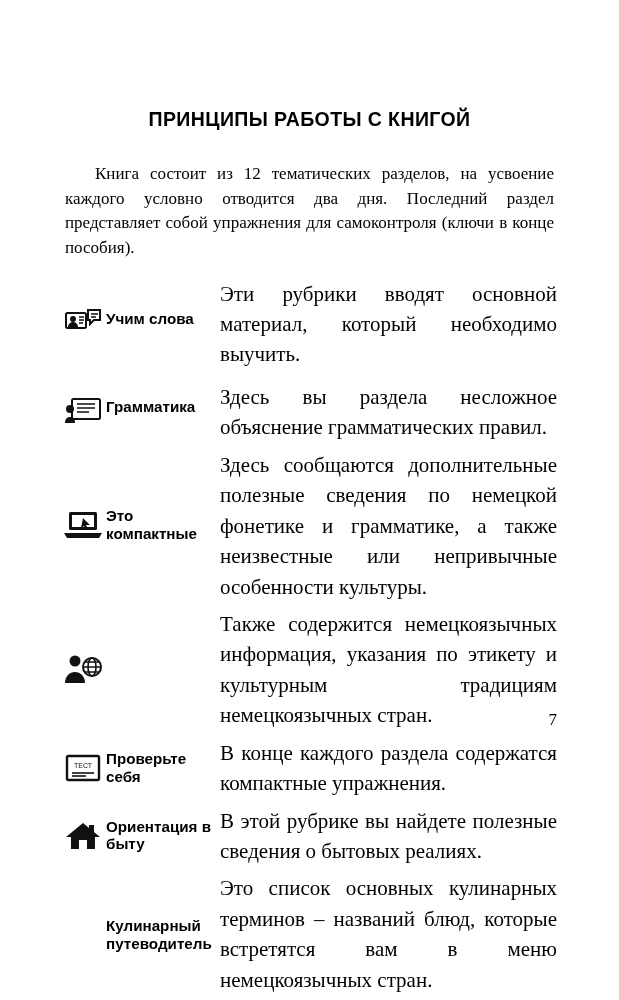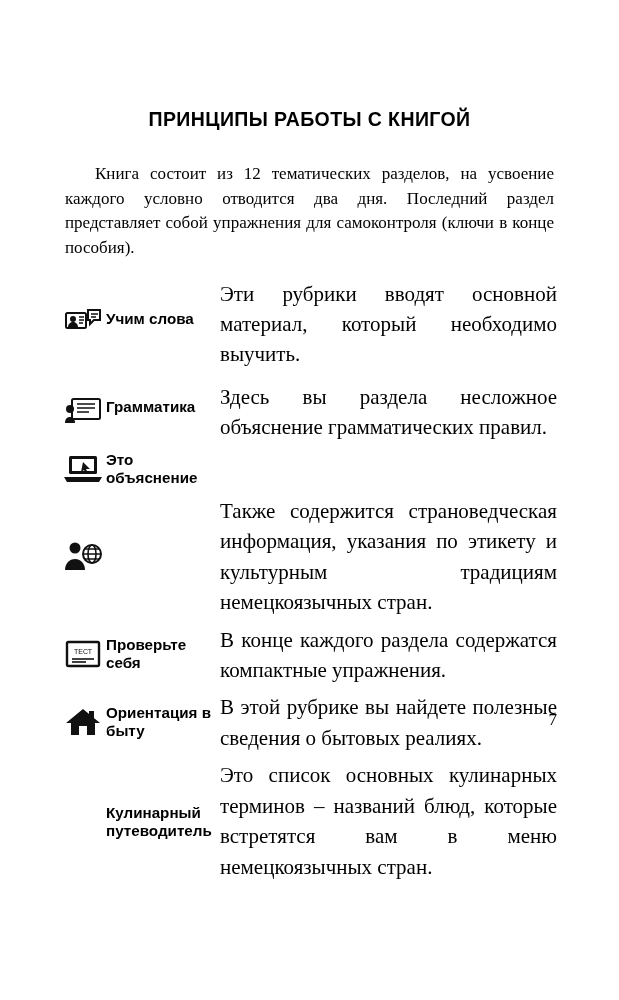--- a/index.html
+++ b/index.html
@@ -147,38 +147,39 @@
     <div class="rubric-row">
       <div class="rubric-left">
         <div class="rubric-icon">
           <svg width="40" height="30" viewBox="0 0 40 30">
             <rect x="6" y="2" width="28" height="18" rx="1.5" fill="#111"></rect>
             <rect x="9" y="5" width="22" height="12" fill="#fff"></rect>
             <path d="M20 8l7 7h-4l2 4-2 1-2-4-3 2z" fill="#111"></path>
             <path d="M1 23h38l-3 5H4z" fill="#111"></path>
           </svg>
         </div>
-        <div class="rubric-label two">Это объяснение</div>
-      </div>
+        <div class="rubric-label two">Это компактные</div>
+      </div>
+      <div class="rubric-text">Здесь сообщаются дополнительные по­лезные сведения по немецкой фонетике и грамматике, а также неизвестные или непривычные особенности культуры.</div>
     </div>
 
     <div class="rubric-row">
       <div class="rubric-left">
         <div class="rubric-icon">
           <svg width="38" height="32" viewBox="0 0 38 32">
             <circle cx="11" cy="8" r="5.5" fill="#111"></circle>
             <path d="M1 30c0-6.5 4.5-11 10-11s10 4.5 10 11z" fill="#111"></path>
             <circle cx="28" cy="14" r="9" fill="none" stroke="#111" stroke-width="2"></circle>
             <ellipse cx="28" cy="14" rx="4" ry="9" fill="none" stroke="#111" stroke-width="1.6"></ellipse>
             <path d="M19 14h18M21 9h14M21 19h14" stroke="#111" stroke-width="1.4"></path>
           </svg>
         </div>
         <div class="rubric-label"></div>
       </div>
-      <div class="rubric-text">Также содержится страноведческая информация, указания по этикету и культурным традициям немецкоязыч­ных стран.</div>
+      <div class="rubric-text">Также содержится немецкоязычных информация, указания по этикету и культурным традициям немецкоязыч­ных стран.</div>
     </div>
 
     <div class="rubric-row">
       <div class="rubric-left">
         <div class="rubric-icon">
           <svg width="38" height="30" viewBox="0 0 38 30">
             <rect x="3" y="3" width="32" height="24" rx="1.5" fill="none" stroke="#111" stroke-width="2.4"></rect>
             <text x="19" y="15" font-family="Liberation Sans, sans-serif" font-size="7" text-anchor="middle" fill="#111">ТЕСТ</text>
             <path d="M8 20h22" stroke="#111" stroke-width="1.6"></path>
             <path d="M8 23h14" stroke="#111" stroke-width="1.6"></path>

